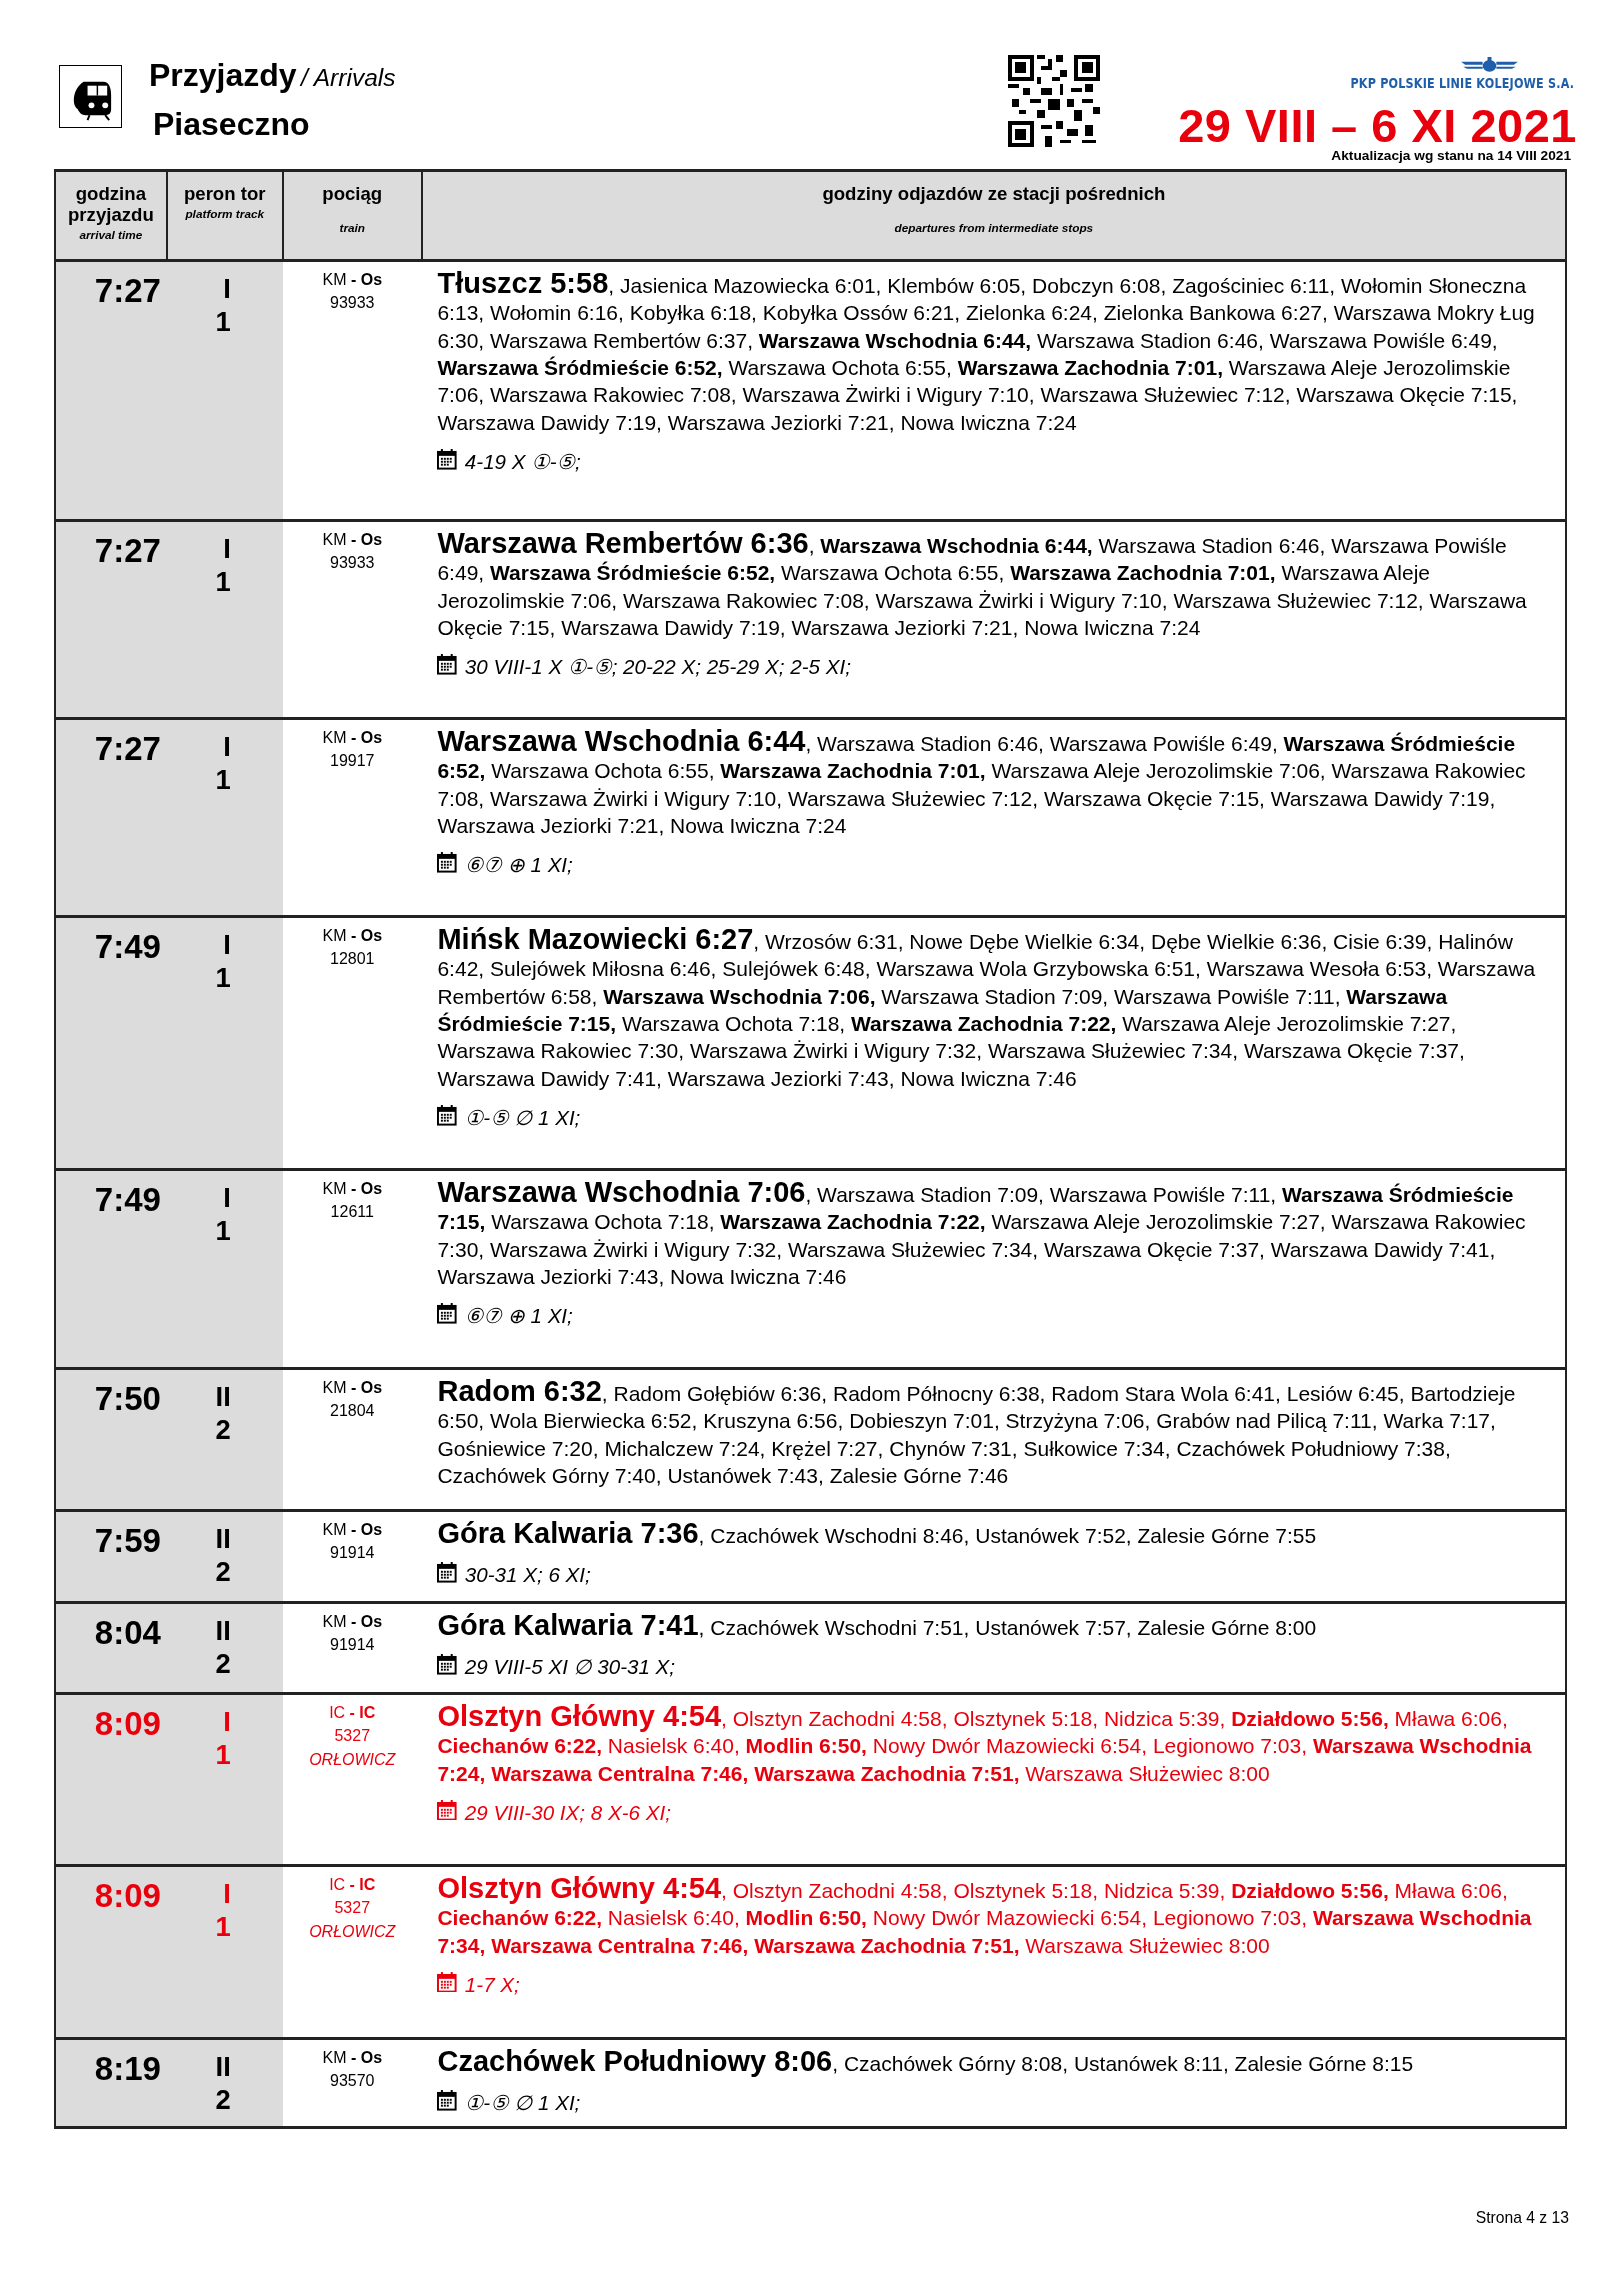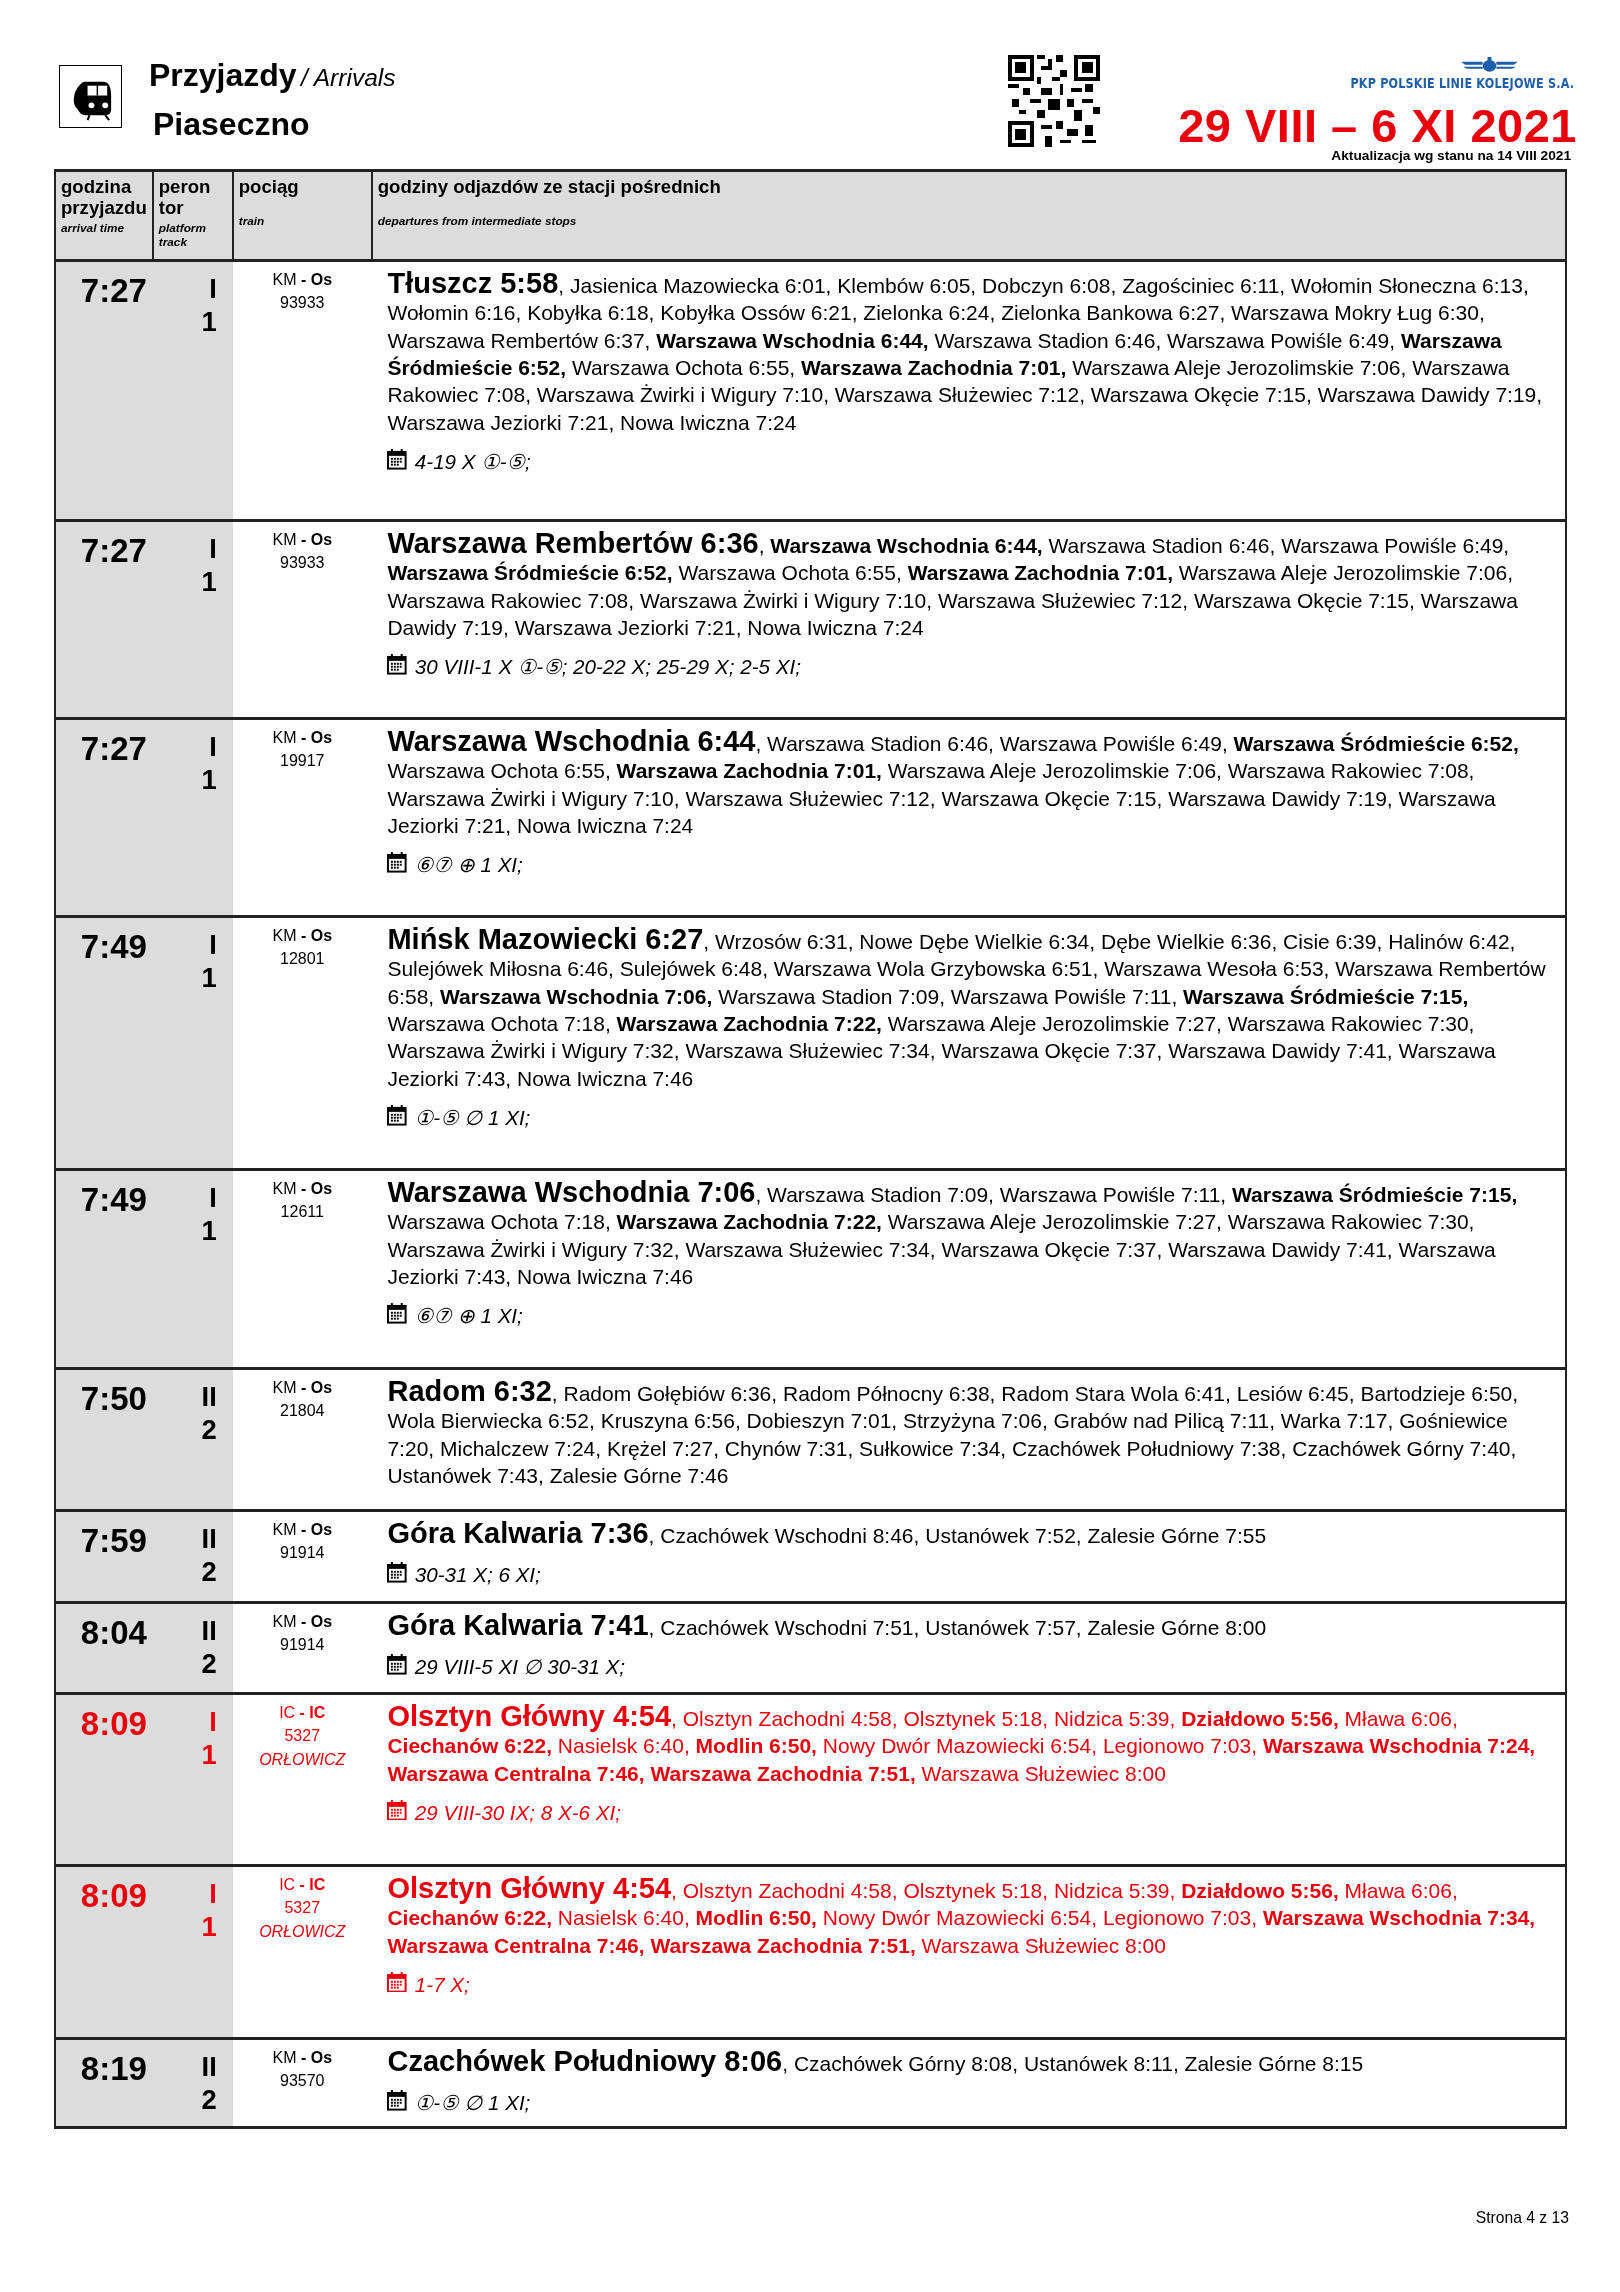--- a/index.html
+++ b/index.html
@@ -15,25 +15,25 @@
 
   .qr { position: absolute; left: 1008px; top: 55px; width: 92px; height: 92px; }
   .brand { position: absolute; right: 46px; top: 56px; text-align: right; }
   .brand-logo { display:block; margin-left:auto; margin-right: 54px; }
   .brand-name { font-family: "DejaVu Sans", sans-serif; font-size: 13.2px; font-weight: bold; color: #1f5ea8; letter-spacing: 0.2px; margin-top: 2px; transform: scaleX(0.85); transform-origin: right; }
   .period { position: absolute; right: 43px; top: 98px; font-size: 47px; font-weight: bold; color: #e8000d; white-space: nowrap; letter-spacing: 0.5px; }
   .update { position: absolute; right: 49px; top: 148px; font-size: 13.7px; font-weight: bold; white-space: nowrap; }
 
   table.tt { position: absolute; left: 54px; top: 169px; width: 1513px; border-collapse: collapse; }
   table.tt td, table.tt th { border: 2px solid #222; vertical-align: top; }
-  table.tt thead th { background: #dcdcdc; font-weight: bold; text-align: left; padding: 5px; height: 90px; border-bottom: 3.9px solid #222; border-top: 3.9px solid #222; }
+  table.tt thead th { background: #dcdcdc; font-weight: bold; text-align: center; padding: 12px; height: 90px; border-bottom: 3.9px solid #222; border-top: 3.9px solid #222; }
   .h-pl { font-size: 18.6px; line-height: 20.6px; display:block; }
   .h-en { font-size: 11.8px; font-style: italic; font-weight: bold; line-height: 13.7px; display:block; margin-top: 3.9px; }
   .col-time { width: 96px; }
-  .col-plat { width: 80px; }
+  .col-plat { width: 116px; }
   .col-train { width: 139px; }
   tbody tr { border-bottom: 3.9px solid #222; }
   tbody td { border-left: none !important; border-right: none !important; border-top: 3.9px solid #222 !important; border-bottom: 3.9px solid #222 !important; }
   tbody td.c-time { border-left: 2px solid #222 !important; }
   tbody td.c-route { border-right: 2px solid #222 !important; }
   td.c-time, td.c-plat { background: #dcdcdc; }
   td.c-time { text-align: right; padding: 9.8px 5.9px 0 0; font-size: 33px; font-weight: bold; }
   td.c-plat { padding: 9.8px 0 0 0; font-size: 27.4px; font-weight: bold; text-align: left; }
   .plat-wrap { display:flex; flex-direction:column; align-items:flex-end; width: 64px; line-height: 33px; }
   td.c-train { text-align: center; padding-top: 5.9px; font-size: 16px; line-height: 23.5px; }

